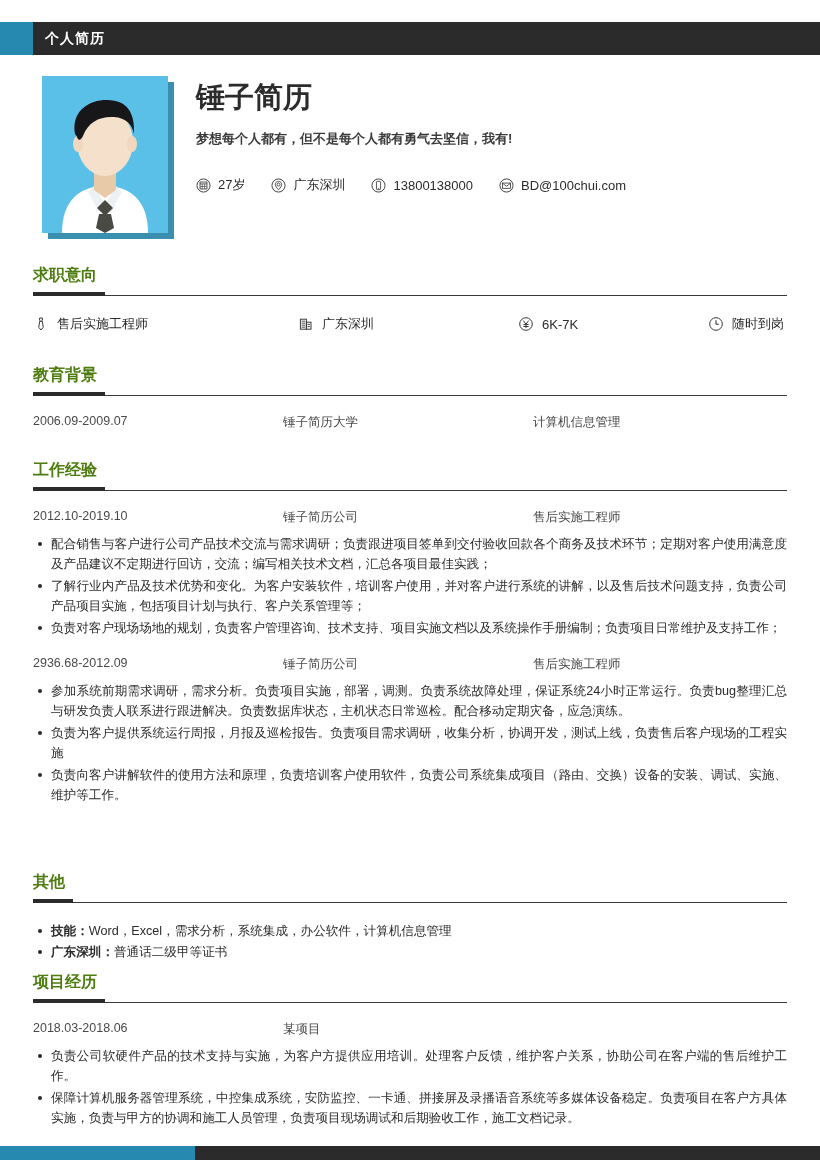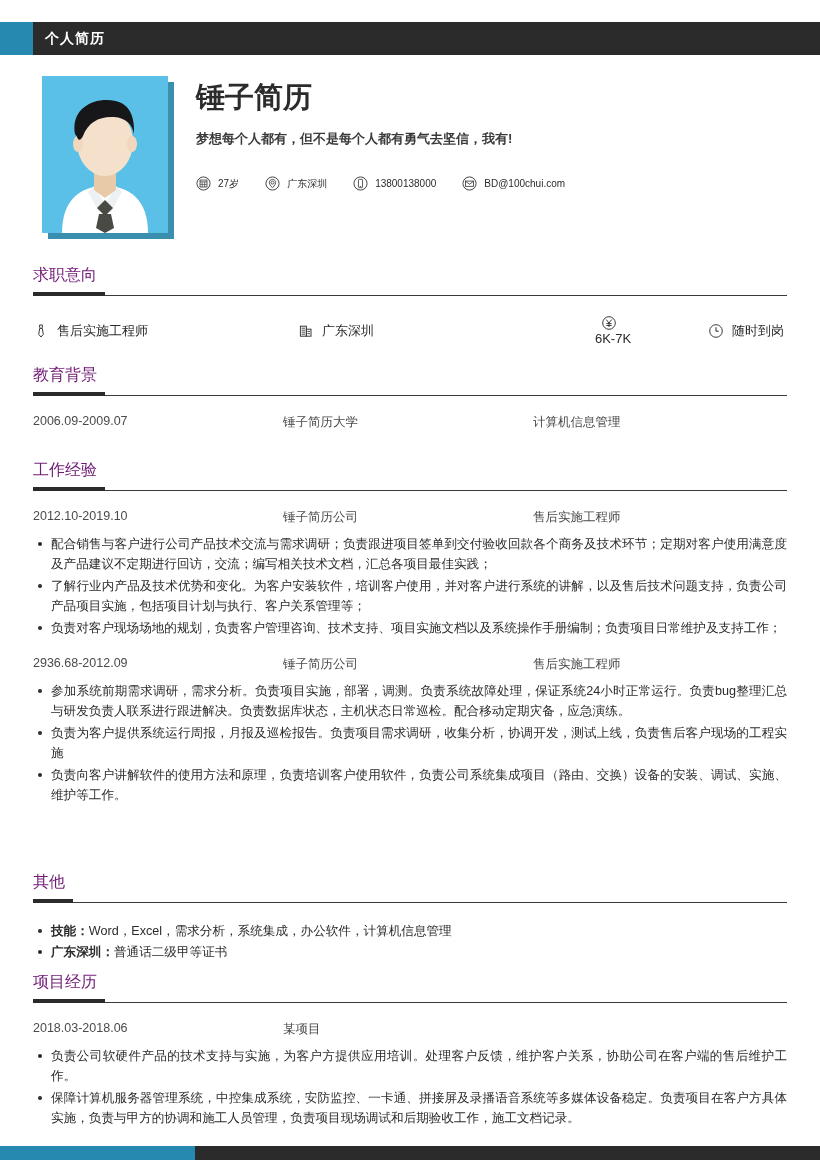--- a/index.html
+++ b/index.html
@@ -103,21 +103,21 @@
     font-size: 13px;
     color: #3a3a3a;
     margin: 0 0 28px 0;
     line-height: 1.4;
     font-weight: bold;
   }
   .contact-row {
     display: flex;
     align-items: center;
     gap: 0px;
-    font-size: 10px;
+    font-size: 13px;
     color: #2b2b2b;
   }
   .contact-item {
     display: flex;
     align-items: center;
     margin-right: 26px;
     white-space: nowrap;
   }
   .contact-item .ic {
     margin-right: 7px;
@@ -127,22 +127,22 @@
   }
 
   
   .section-head {
     position: relative;
     margin: 0;
     height: 30px;
   }
   .section-title {
     font-size: 16px;
-    font-weight: normal;
-    color: #701a75;
+    font-weight: bold;
+    color: #4d7c0f;
     display: inline-block;
     position: relative;
     z-index: 2;
     padding-bottom: 5px;
     line-height: 1;
   }
   .rule-thin {
     position: absolute;
     left: 0;
     bottom: 0;
@@ -177,21 +177,21 @@
     white-space: nowrap;
   }
   .intent-item .ic {
     margin-right: 8px;
     display: inline-flex;
     align-items: center;
     justify-content: center;
   }
   .intent-item:nth-child(1) { width: 265px; }
   .intent-item:nth-child(2) { width: 220px; }
-  .intent-item:nth-child(3) { width: 190px; flex-direction: column; }
+  .intent-item:nth-child(3) { width: 190px; }
   .intent-item:nth-child(4) { width: auto; }
 
   
   .entry-row {
     display: flex;
     font-size: 12.5px;
     font-weight: normal;
     color: #4a4a4a;
     margin-top: 18px;
   }

